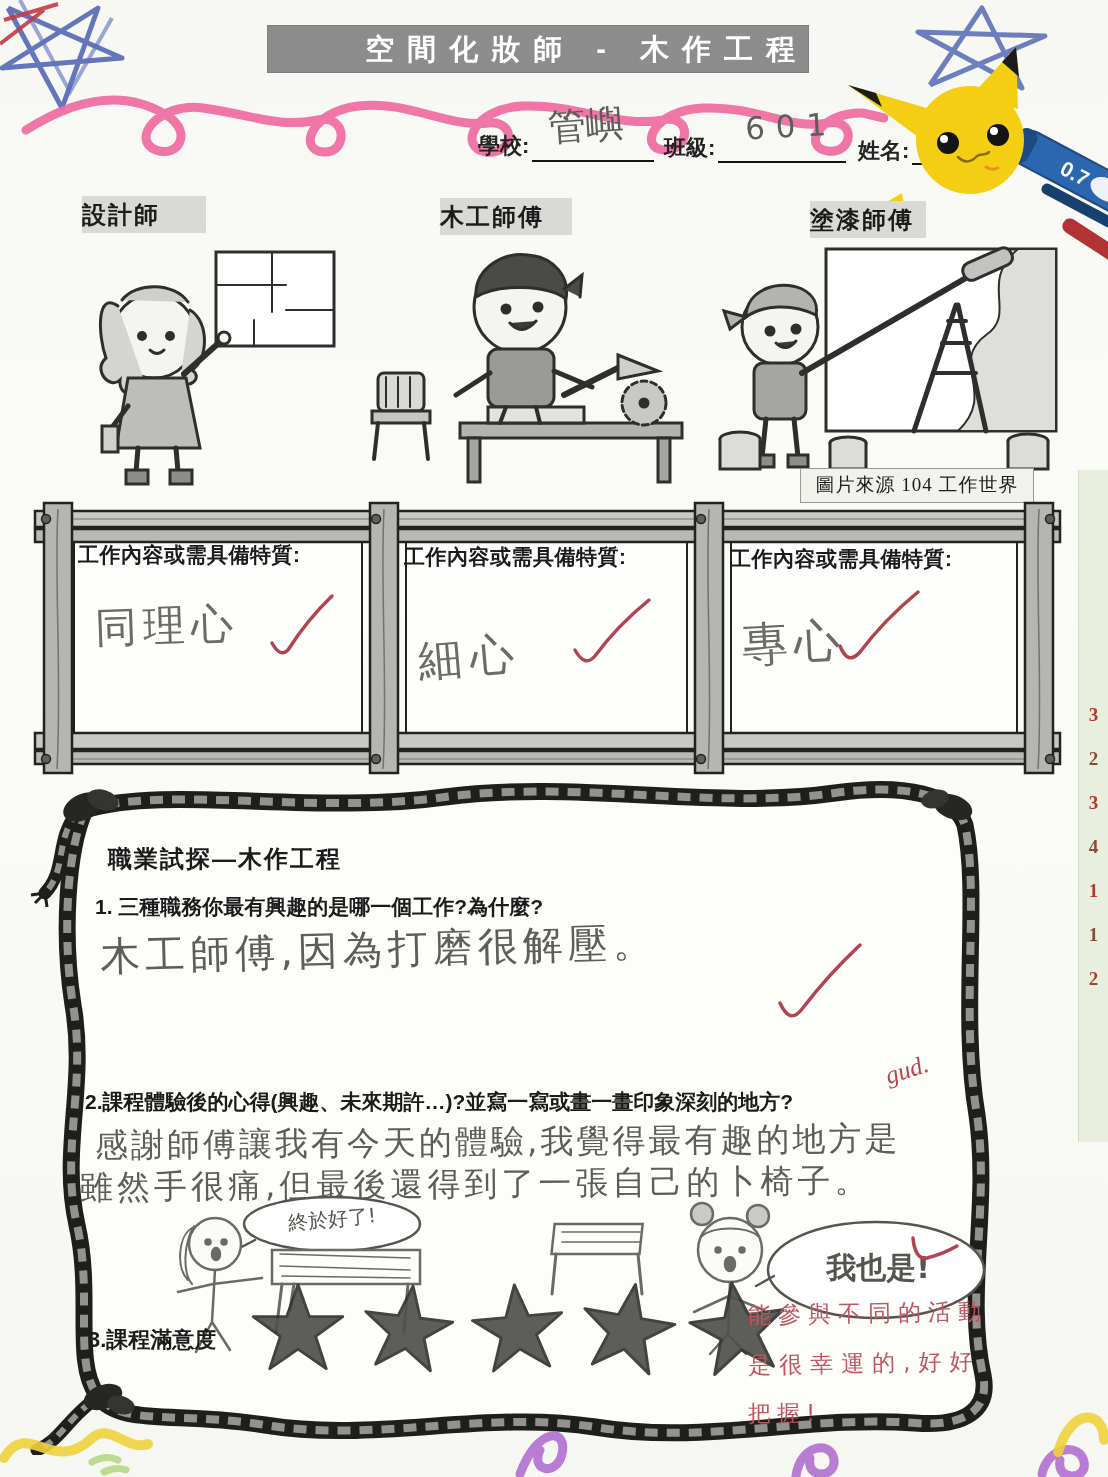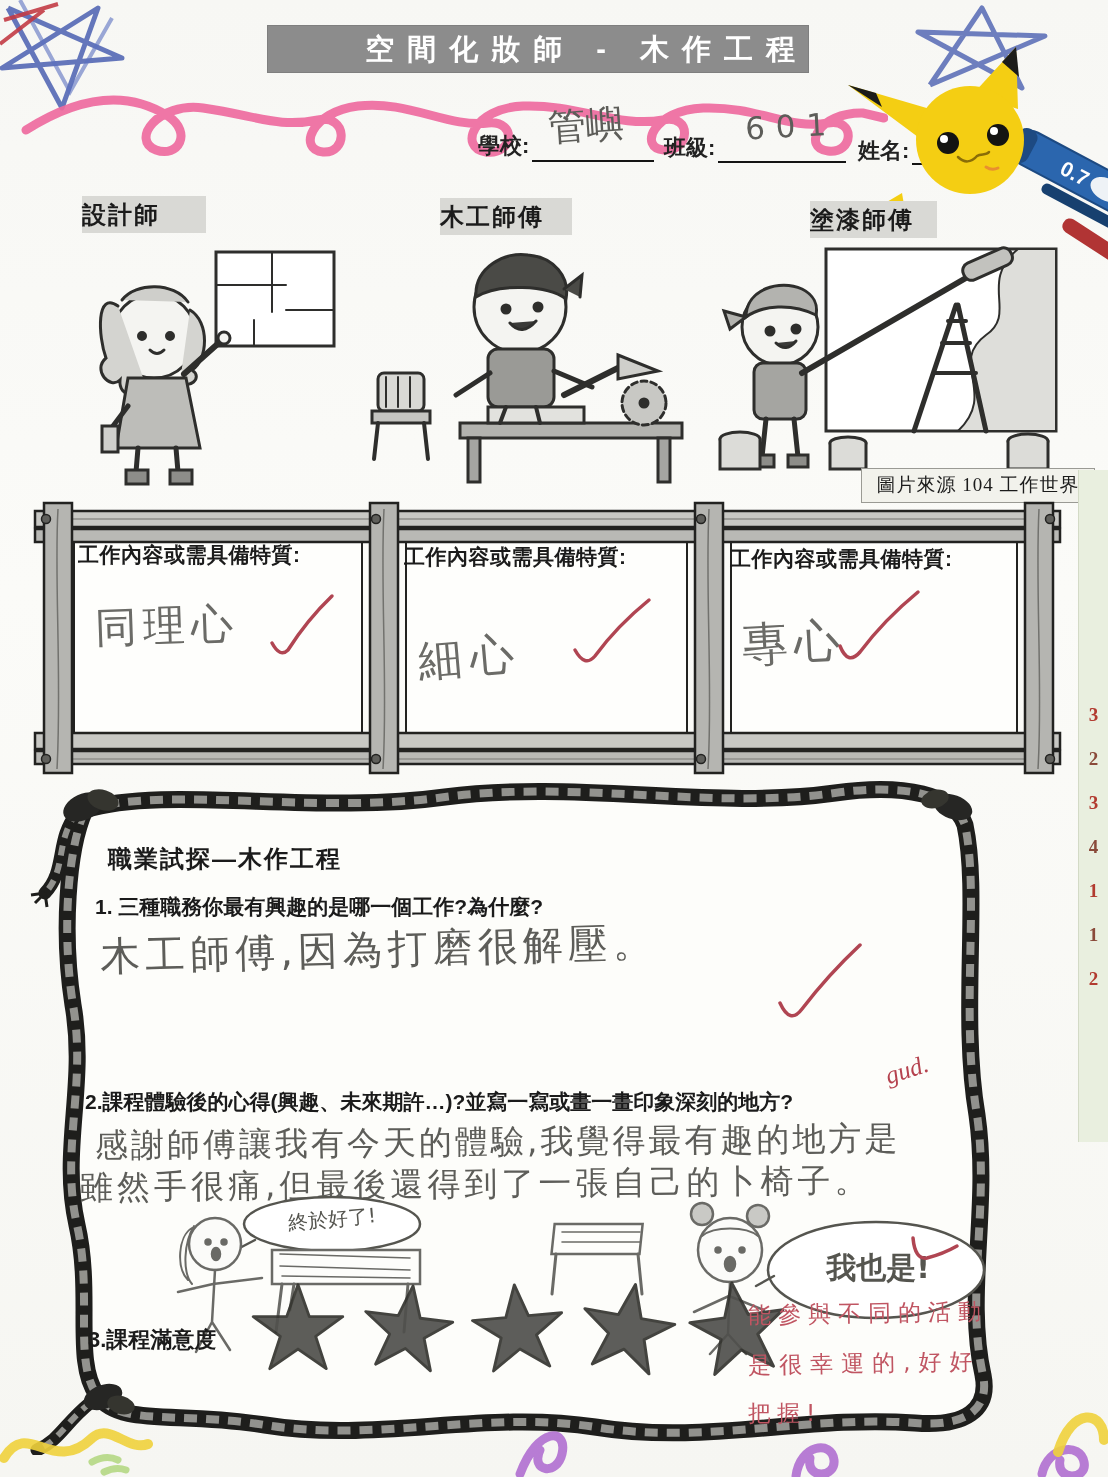--- a/index.html
+++ b/index.html
@@ -92,21 +92,21 @@
       <circle cx="124" cy="94" r="4" fill="#ffffff"></circle>
       <circle cx="178" cy="90" r="11" fill="#141412"></circle>
       <circle cx="174" cy="86" r="4" fill="#ffffff"></circle>
       <path d="M 138 112 C 144 118 151 118 157 111 C 161 108 166 111 169 107" fill="none" stroke="#8a6d07" stroke-width="2.5" stroke-linecap="round"></path>
       <path d="M 166 122 q 6 4 12 1" fill="none" stroke="#e98f2e" stroke-width="3" stroke-linecap="round"></path>
     </g>
   </svg>
 
   <div class="abs jobtag" style="left:82px;top:196px;width:124px;height:37px">設計師</div>
   <div class="abs jobtag" style="left:440px;top:198px;width:132px;height:37px">木工師傅</div>
-  <div class="abs jobtag" style="left:810px;top:201px;width:127px;height:37px">塗漆師傅</div>
+  <div class="abs jobtag" style="left:810px;top:201px;width:116px;height:37px">塗漆師傅</div>
 
   <svg class="abs" style="left:58px;top:240px" width="290" height="250" viewBox="0 0 290 250">
     <g stroke="#2e2e2c" stroke-width="3" fill="none" stroke-linecap="round">
       <rect x="158" y="12" width="118" height="94" fill="#ffffff"></rect>
       <path d="M 158 45 h 70 M 214 12 v 60 M 228 70 h 48 M 196 80 v 26" stroke-width="2"></path>
       <circle cx="96" cy="96" r="42" fill="#f4f4f1"></circle>
       <path d="M 60 66 C 38 50 40 96 48 118 C 34 130 52 150 62 140 C 60 158 84 160 88 146" fill="#d4d4d0" stroke-width="3"></path>
       <path d="M 132 70 C 152 82 150 120 134 130 C 146 138 130 150 122 142" fill="#d4d4d0" stroke-width="3"></path>
       <path d="M 64 60 C 78 42 116 42 130 62" fill="#cfcfcb"></path>
       <circle cx="84" cy="96" r="3.5" fill="#2e2e2c"></circle>
@@ -173,21 +173,21 @@
         <ellipse cx="22" cy="196" rx="20" ry="7"></ellipse>
           <path d="M 2 196 v 30 h 40 v -30" fill="#dcdcd8"></path>
         <ellipse cx="130" cy="200" rx="18" ry="6"></ellipse>
           <path d="M 112 200 v 26 h 36 v -26" fill="#dcdcd8"></path>
         <ellipse cx="310" cy="198" rx="20" ry="7"></ellipse>
           <path d="M 290 198 v 28 h 40 v -28" fill="#dcdcd8"></path>
       </g>
     </g>
   </svg>
 
-  <div class="abs caption" style="left:861px;top:468px;width:232px;height:33px">圖片來源 104 工作世界</div>
+  <div class="abs caption" style="left:800px;top:468px;width:232px;height:33px">圖片來源 104 工作世界</div>
 
   <svg class="abs" style="left:30px;top:497px" width="1035" height="282" viewBox="0 0 1035 282">
     <g stroke="#222220" stroke-width="2.5">
       <rect x="44" y="36" width="288" height="202" fill="#fefefc" stroke-width="2"></rect>
       <rect x="376" y="36" width="281" height="202" fill="#fefefc" stroke-width="2"></rect>
       <rect x="701" y="36" width="286" height="202" fill="#fefefc" stroke-width="2"></rect>
       <rect x="5" y="14" width="1025" height="16" fill="#c8c8c4"></rect>
       <rect x="5" y="32" width="1025" height="13" fill="#b9b9b5"></rect>
       <rect x="5" y="236" width="1025" height="16" fill="#c8c8c4"></rect>
       <rect x="5" y="254" width="1025" height="13" fill="#b9b9b5"></rect>

